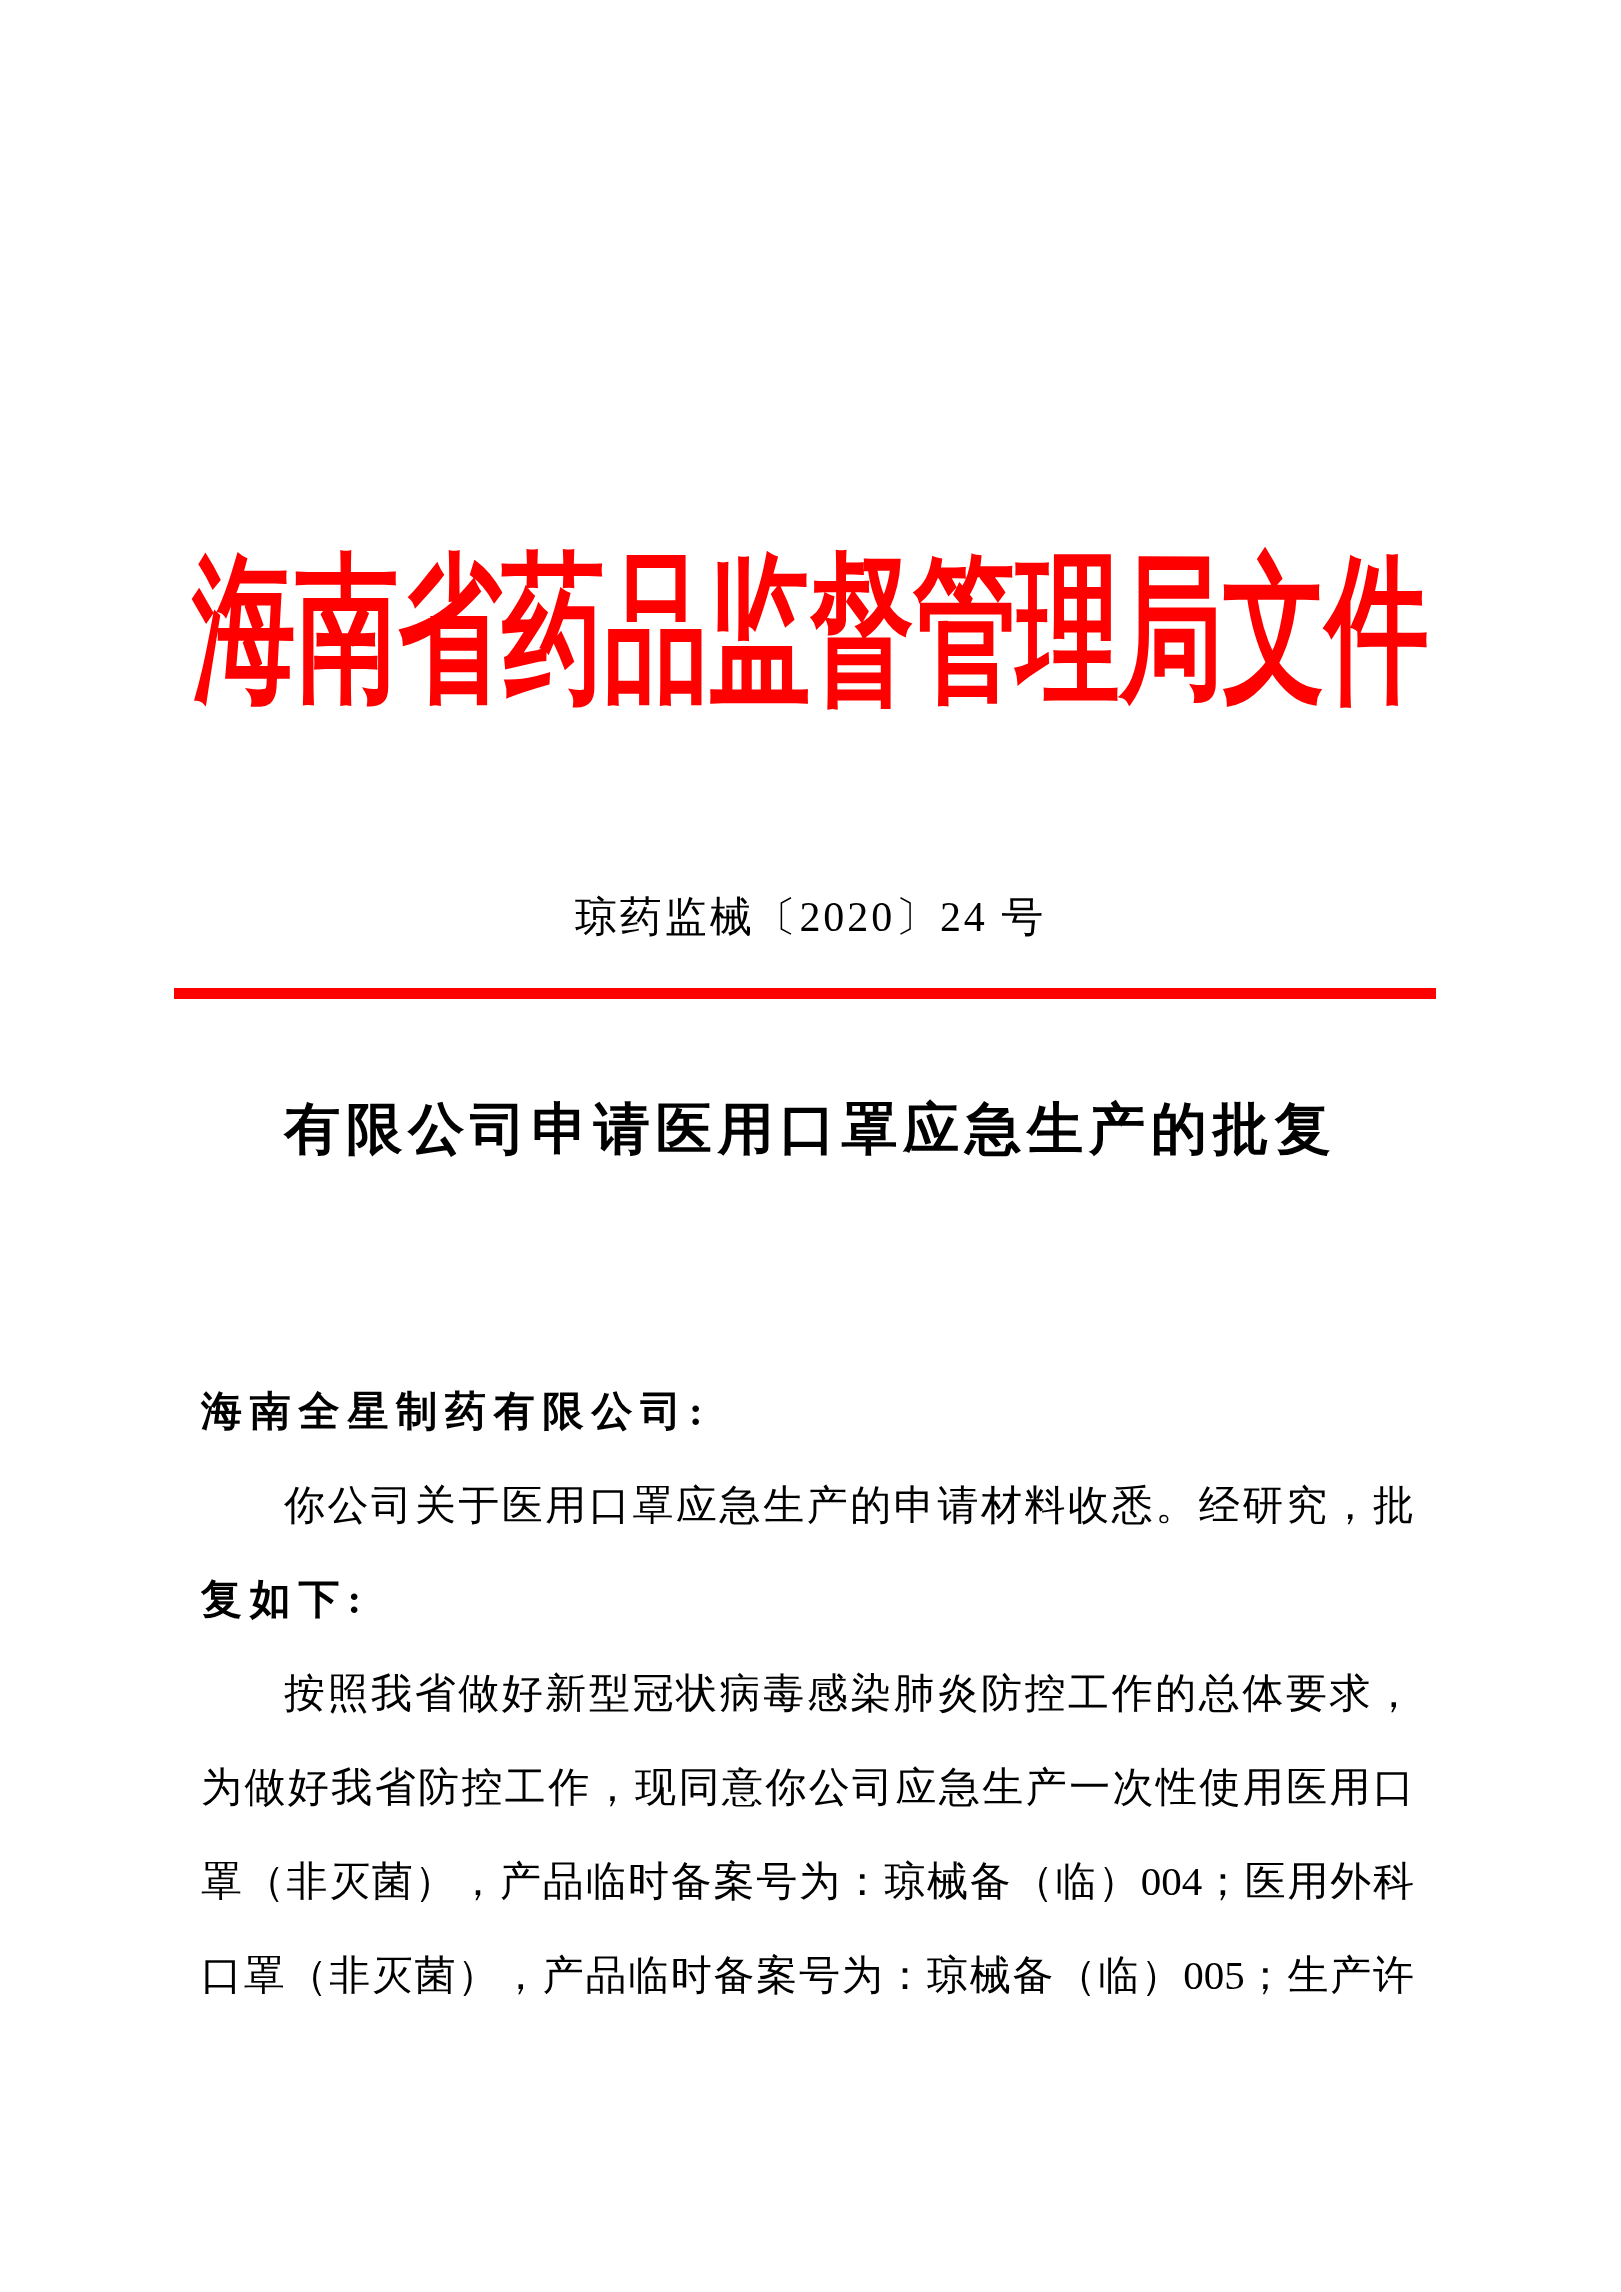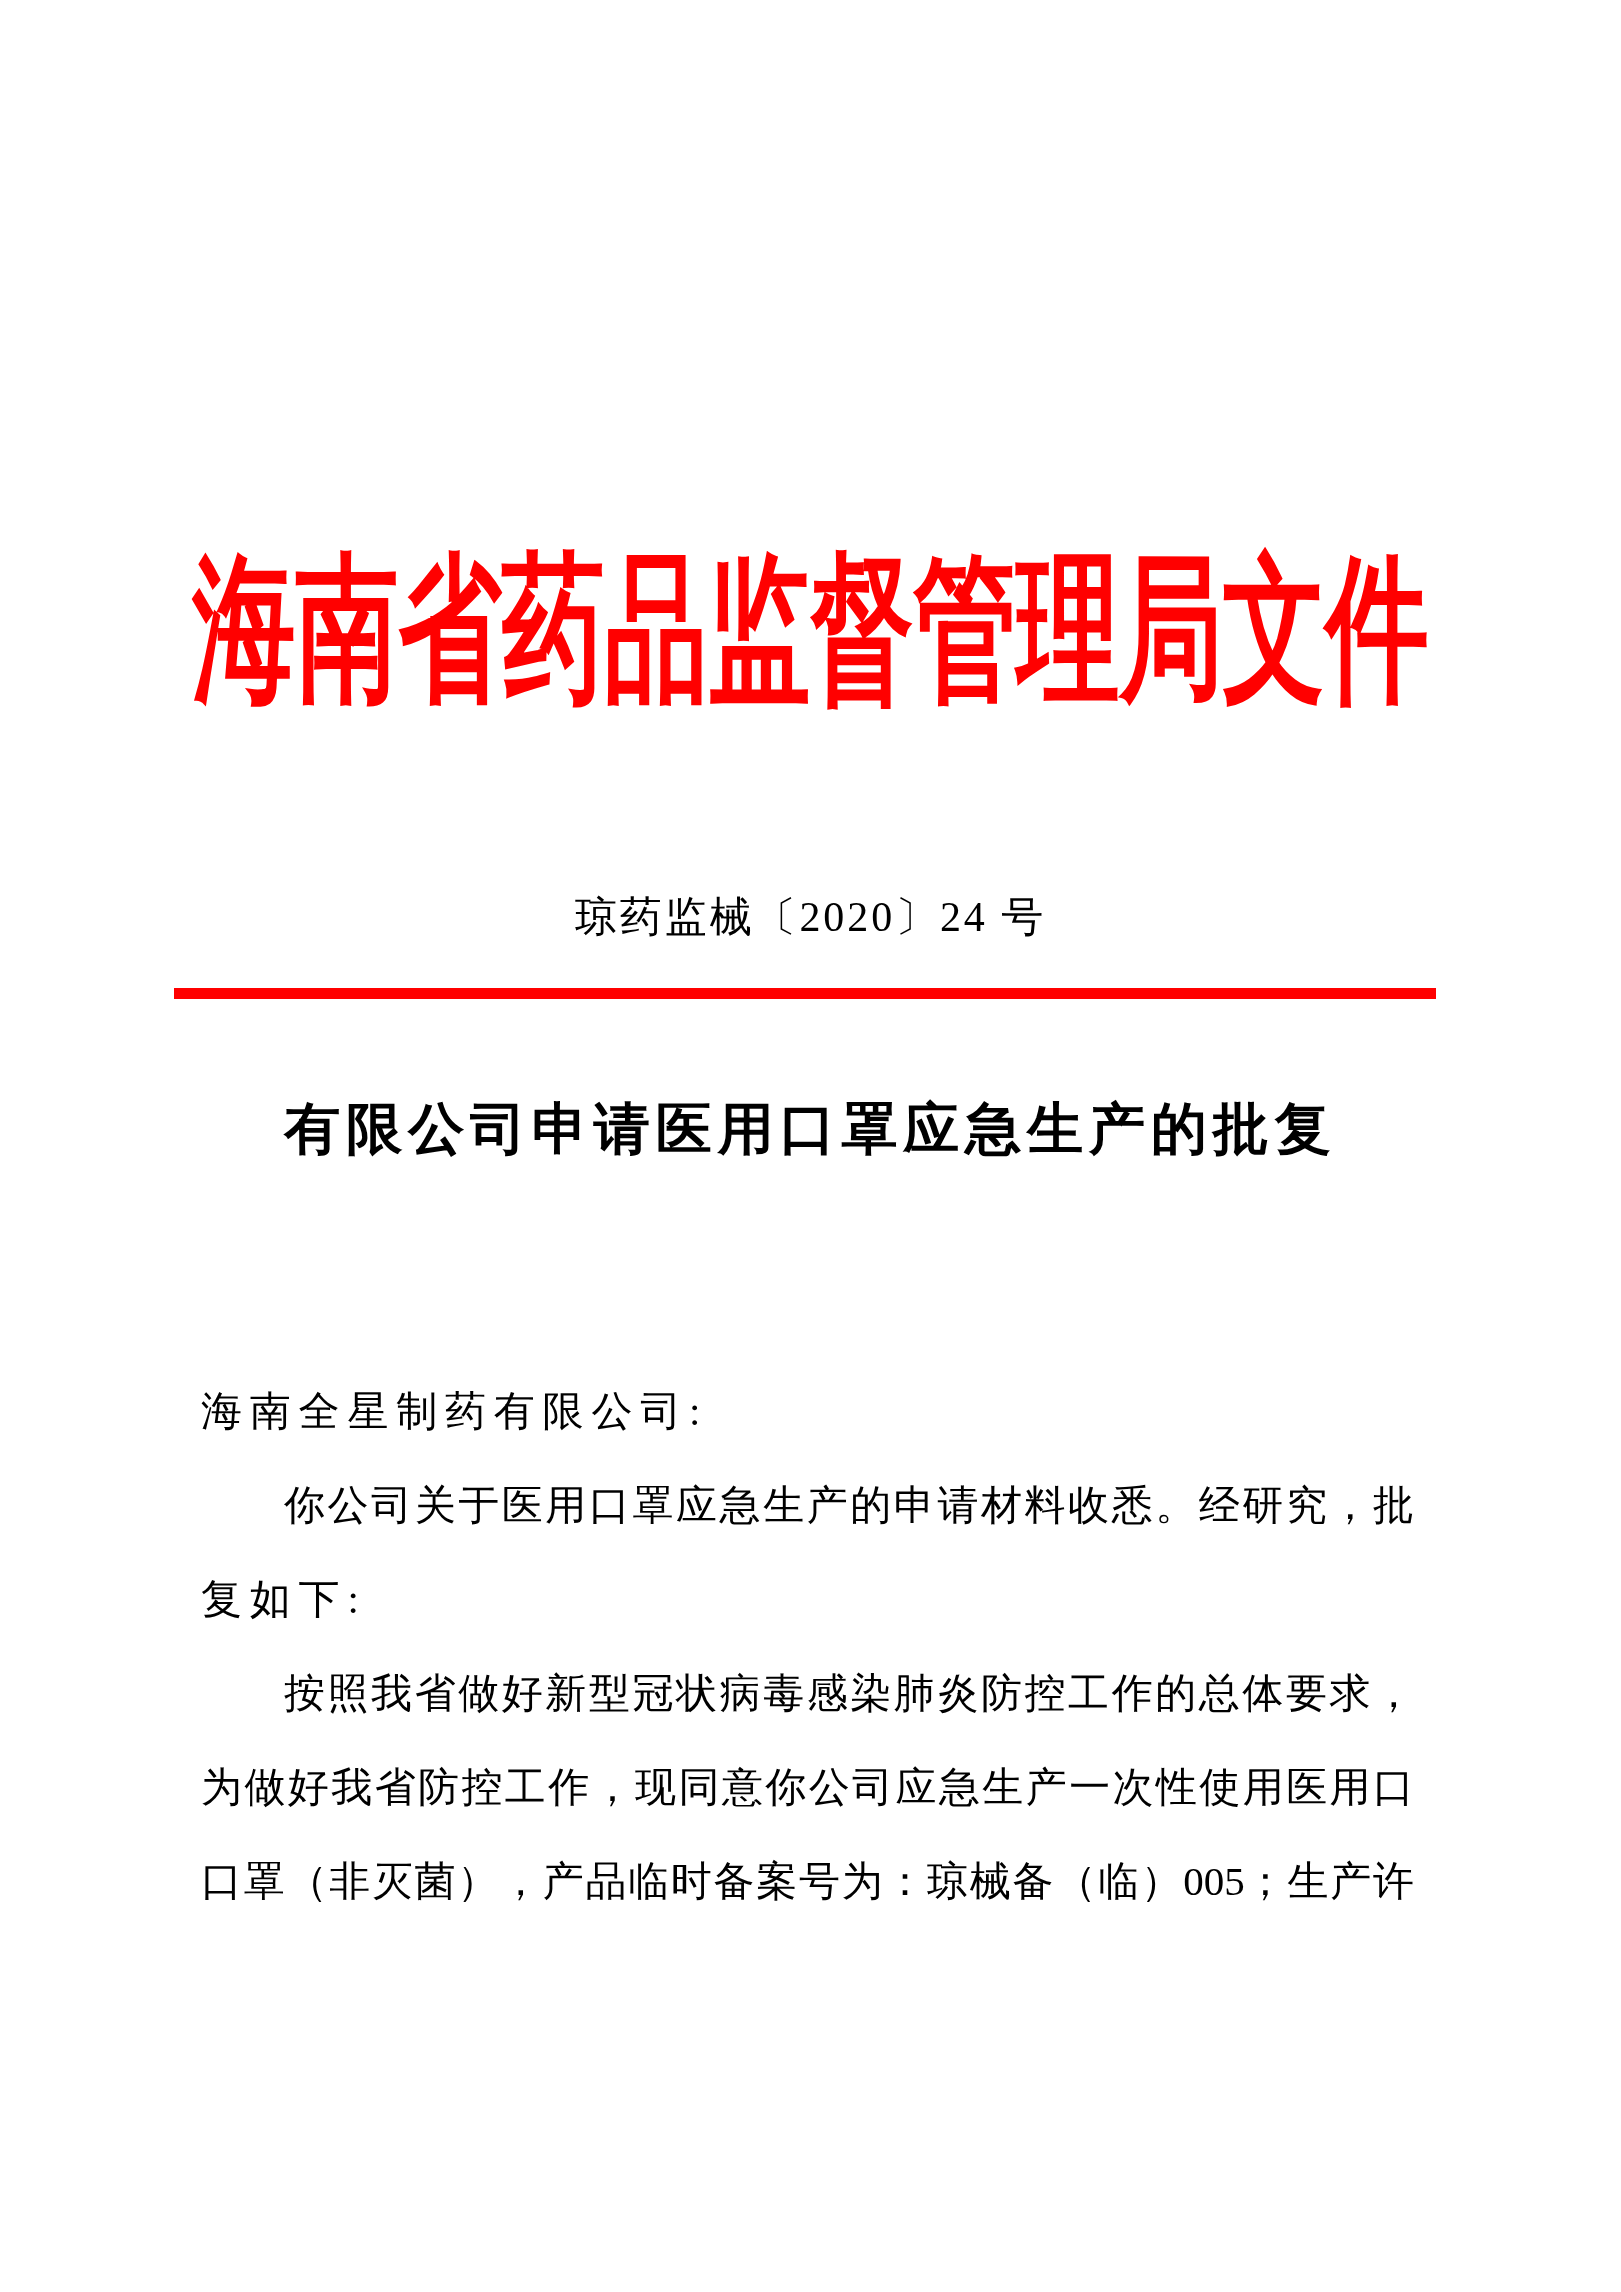--- a/index.html
+++ b/index.html
@@ -75,20 +75,21 @@
     font-size: 41px;
   }
   .ln {
     line-height: 94px;
     height: 94px;
     white-space: nowrap;
   }
   .ln.left {
     text-align: left;
     letter-spacing: 7.8px;
+    font-weight: bold;
   }
   .ln.just {
     white-space: normal;
     text-align: justify;
     text-align-last: justify;
     letter-spacing: 0px;
   }
   .ln.ind {
     padding-left: 83px;
   }
@@ -107,17 +108,18 @@
   <div class="title">
     <div>有限公司申请医用口罩应急生产的批复</div>
   </div>
 
   <div class="body">
     <div class="ln left">海南全星制药有限公司:</div>
     <div class="ln just ind">你公司关于医用口罩应急生产的申请材料收悉。经研究，批</div>
     <div class="ln left">复如下:</div>
     <div class="ln just ind">按照我省做好新型冠状病毒感染肺炎防控工作的总体要求，</div>
     <div class="ln just">为做好我省防控工作，现同意你公司应急生产一次性使用医用口</div>
+    <div class="ln just">罩（非灭菌），产品临时备案号为：琼械备（临）004；医用外科</div>
     <div class="ln just">口罩（非灭菌），产品临时备案号为：琼械备（临）005；生产许</div>
   </div>
 
 </div>
 
 
 </body></html>

